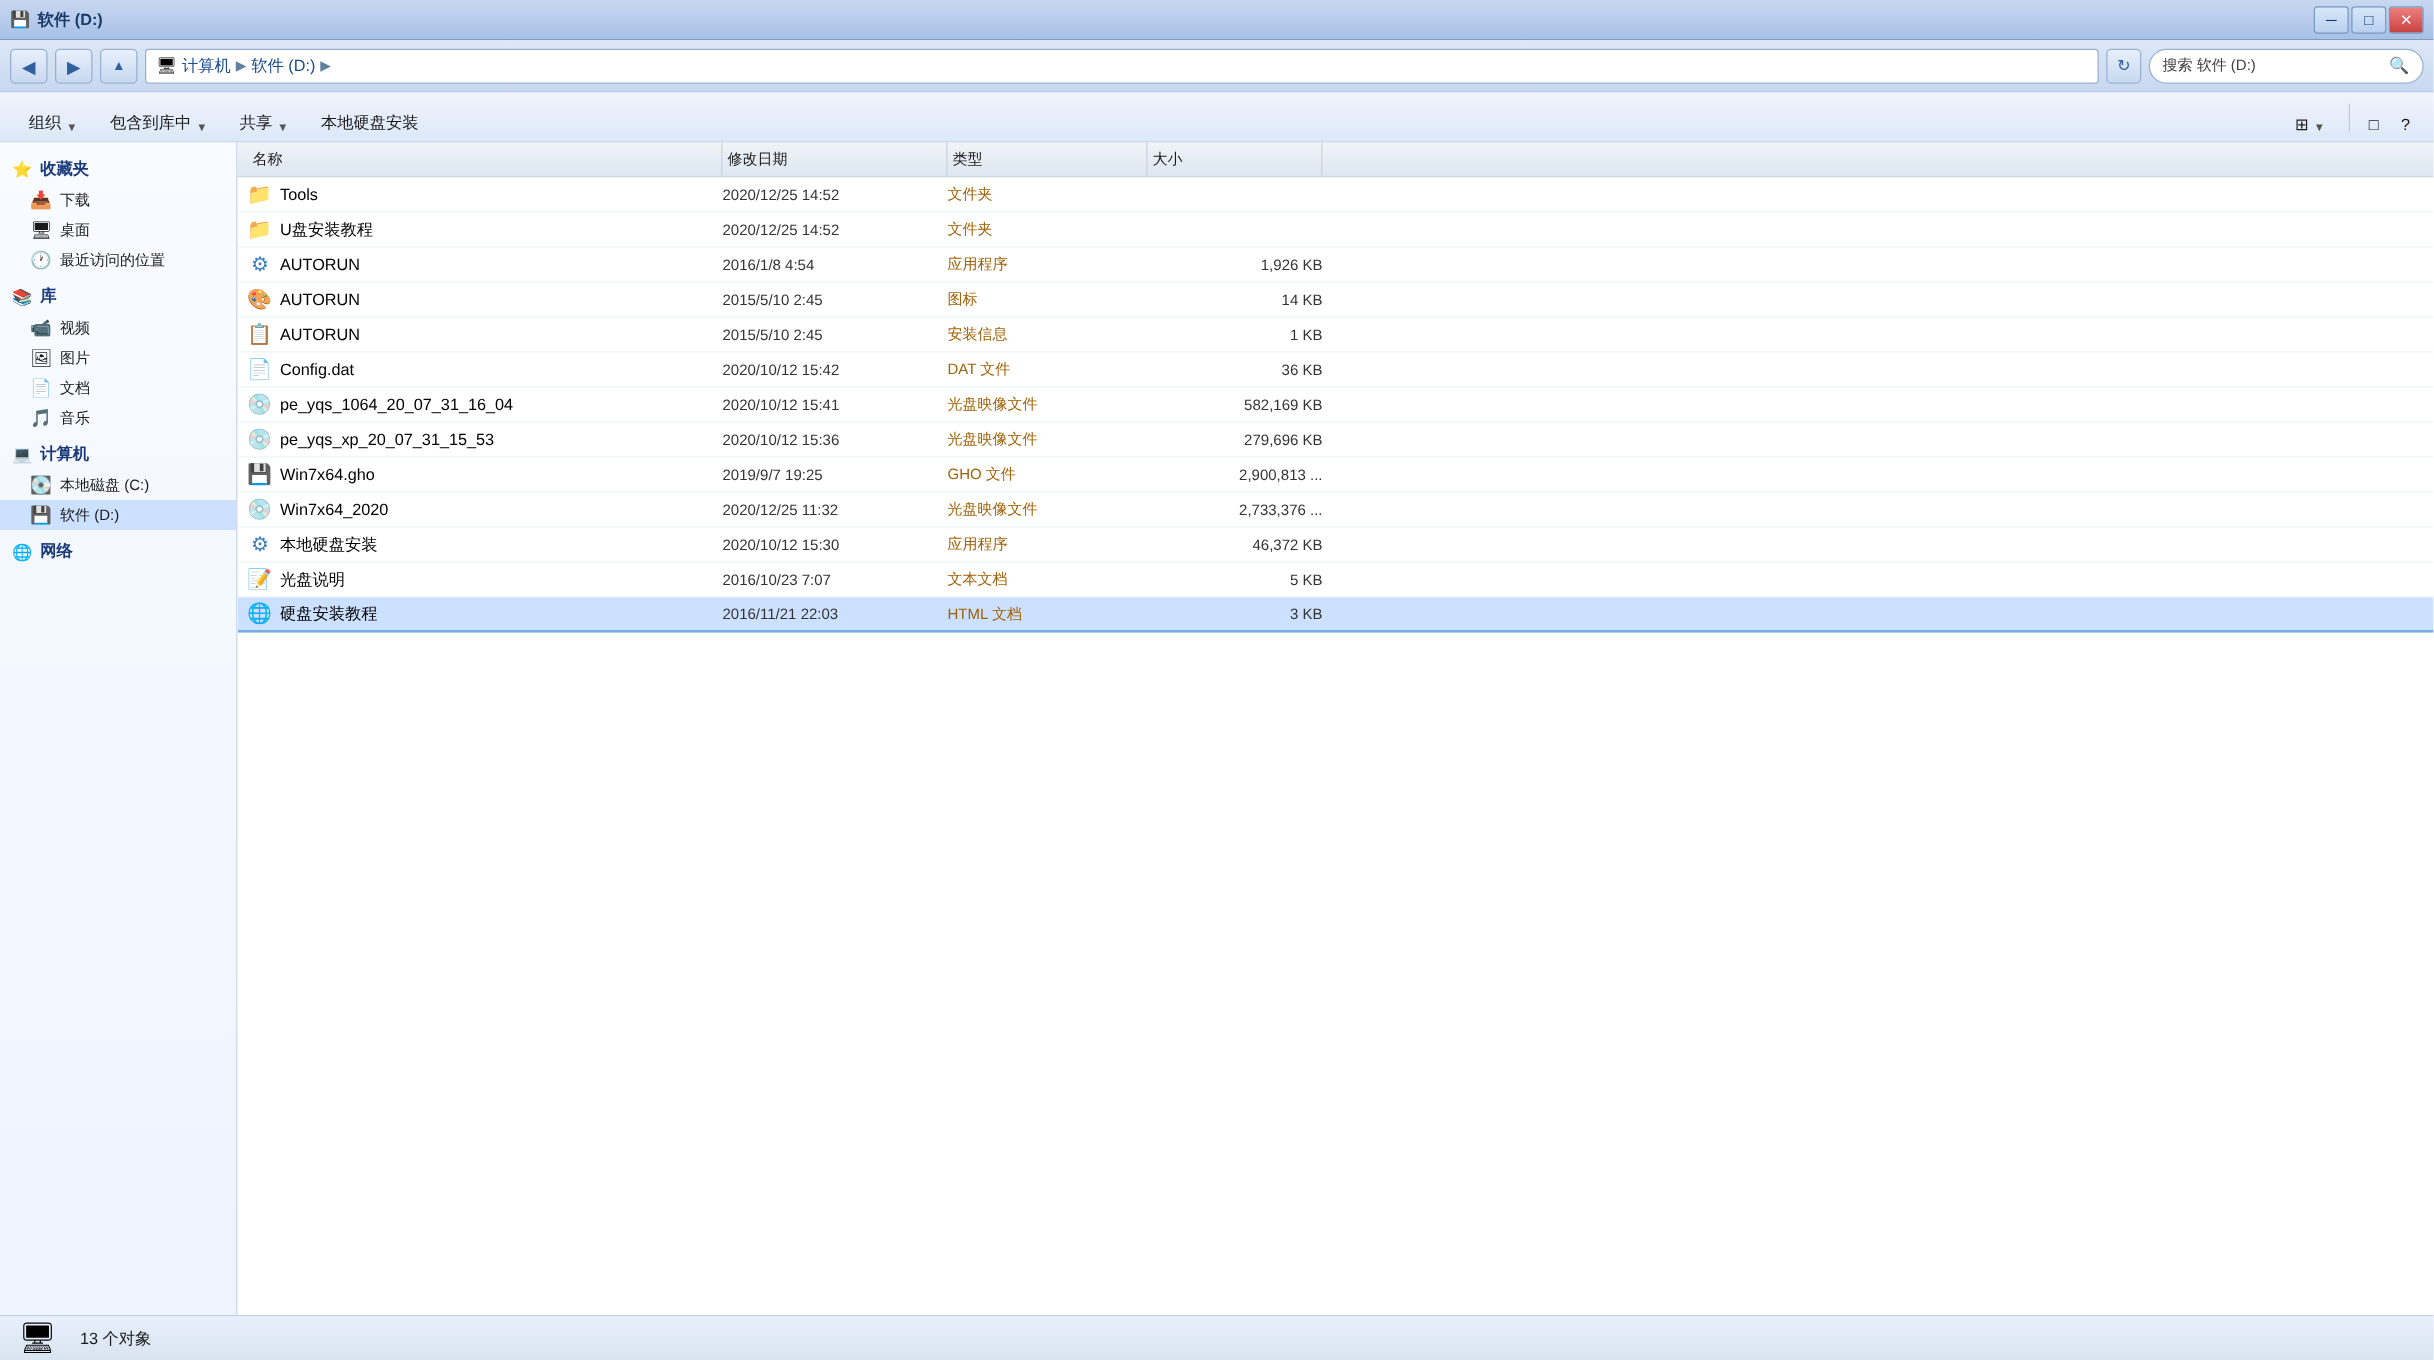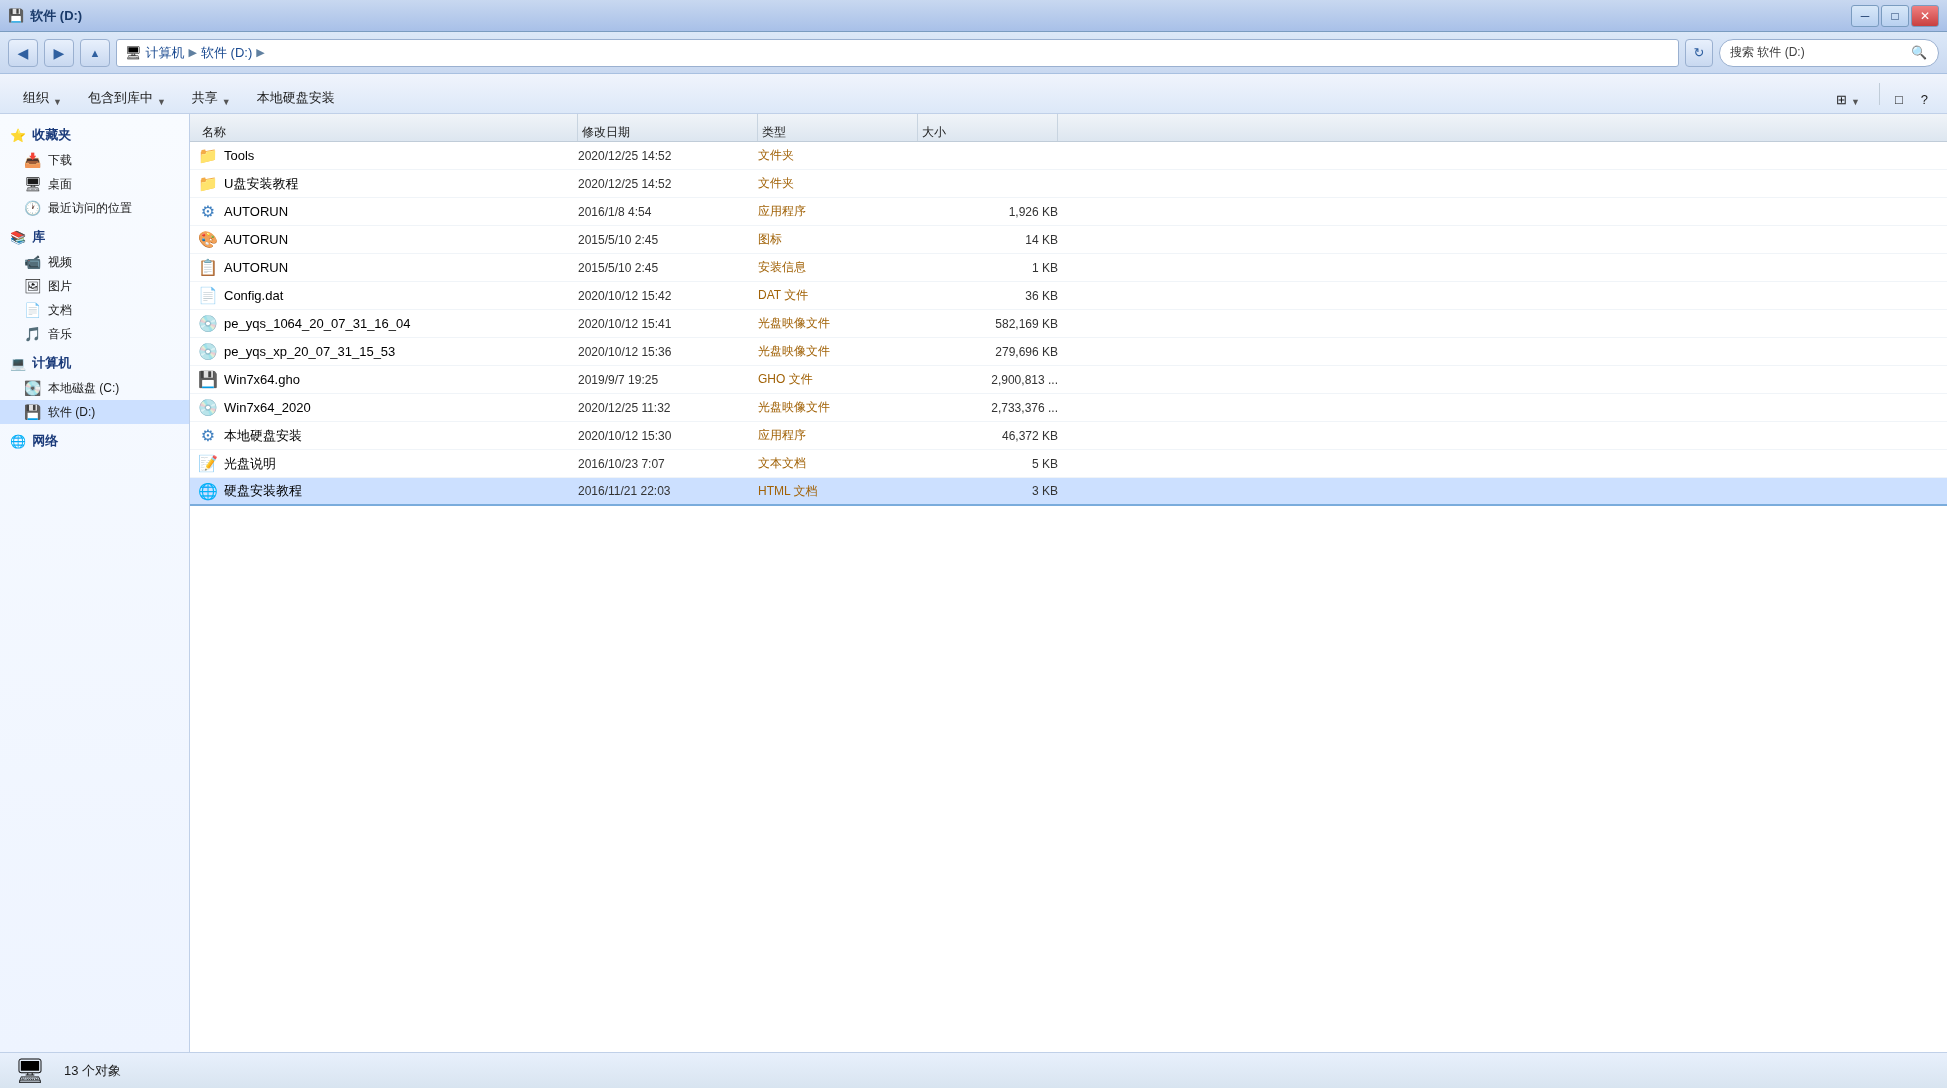--- a/index.html
+++ b/index.html
@@ -210,21 +210,21 @@
       align-items: center;
       padding: 0 8px;
     }
     .col-header {
       font-size: 12px;
       color: #1a1a1a;
       cursor: pointer;
       padding: 0 4px;
       height: 100%;
       display: flex;
-      align-items: flex-end;
+      align-items: center;
       border-right: 1px solid #c8d4e0;
     }
     .col-name { width: 380px; }
     .col-date { width: 180px; }
     .col-type { width: 160px; }
     .col-size { width: 140px; }
 
     .file-list {
       flex: 1;
       overflow-y: auto;

